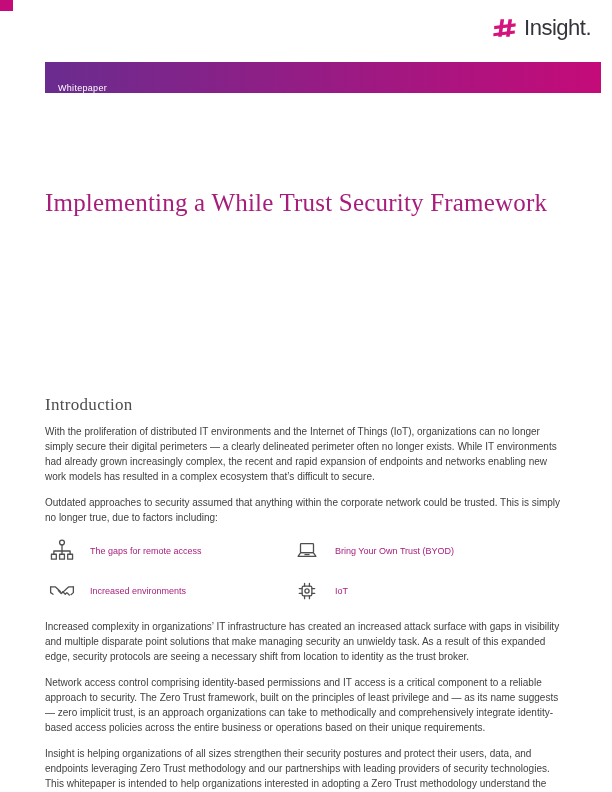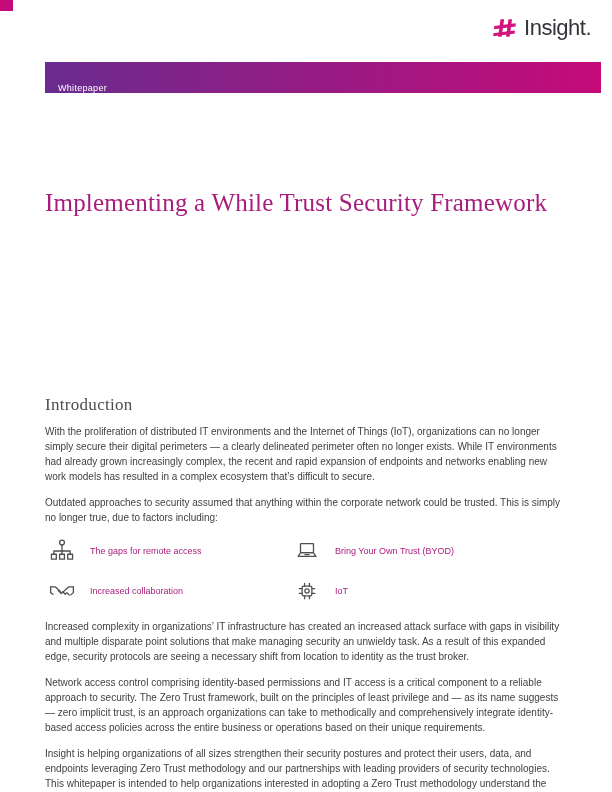--- a/index.html
+++ b/index.html
@@ -132,21 +132,21 @@
 
       <div class="factor">
         <span class="ficon">
           <svg width="26" height="26" viewBox="0 0 32 32">
             <path d="M2 11h6l6 5.5"></path>
             <path d="M30 11h-6l-7.5 7"></path>
             <path d="M11.5 15.5l3.5 3.5 2-2 3 3 2-2 3 3"></path>
             <path d="M2 11v7l3 2 M30 11v7l-3 2.5"></path>
           </svg>
         </span>
-        <span class="flabel">Increased collaboration</span>
+        <span class="flabel">Increased environments</span>
       </div>
 
       <div class="factor">
         <span class="ficon">
           <svg width="26" height="26" viewBox="0 0 32 32">
             <rect x="10" y="10" width="12" height="12" rx="2"></rect>
             <circle cx="16" cy="16" r="2.6"></circle>
             <path d="M13 10V6.5 M19 10V6.5 M13 22v3.5 M19 22v3.5 M10 13H6.5 M10 19H6.5 M22 13h3.5 M22 19h3.5"></path>
           </svg>
         </span>

